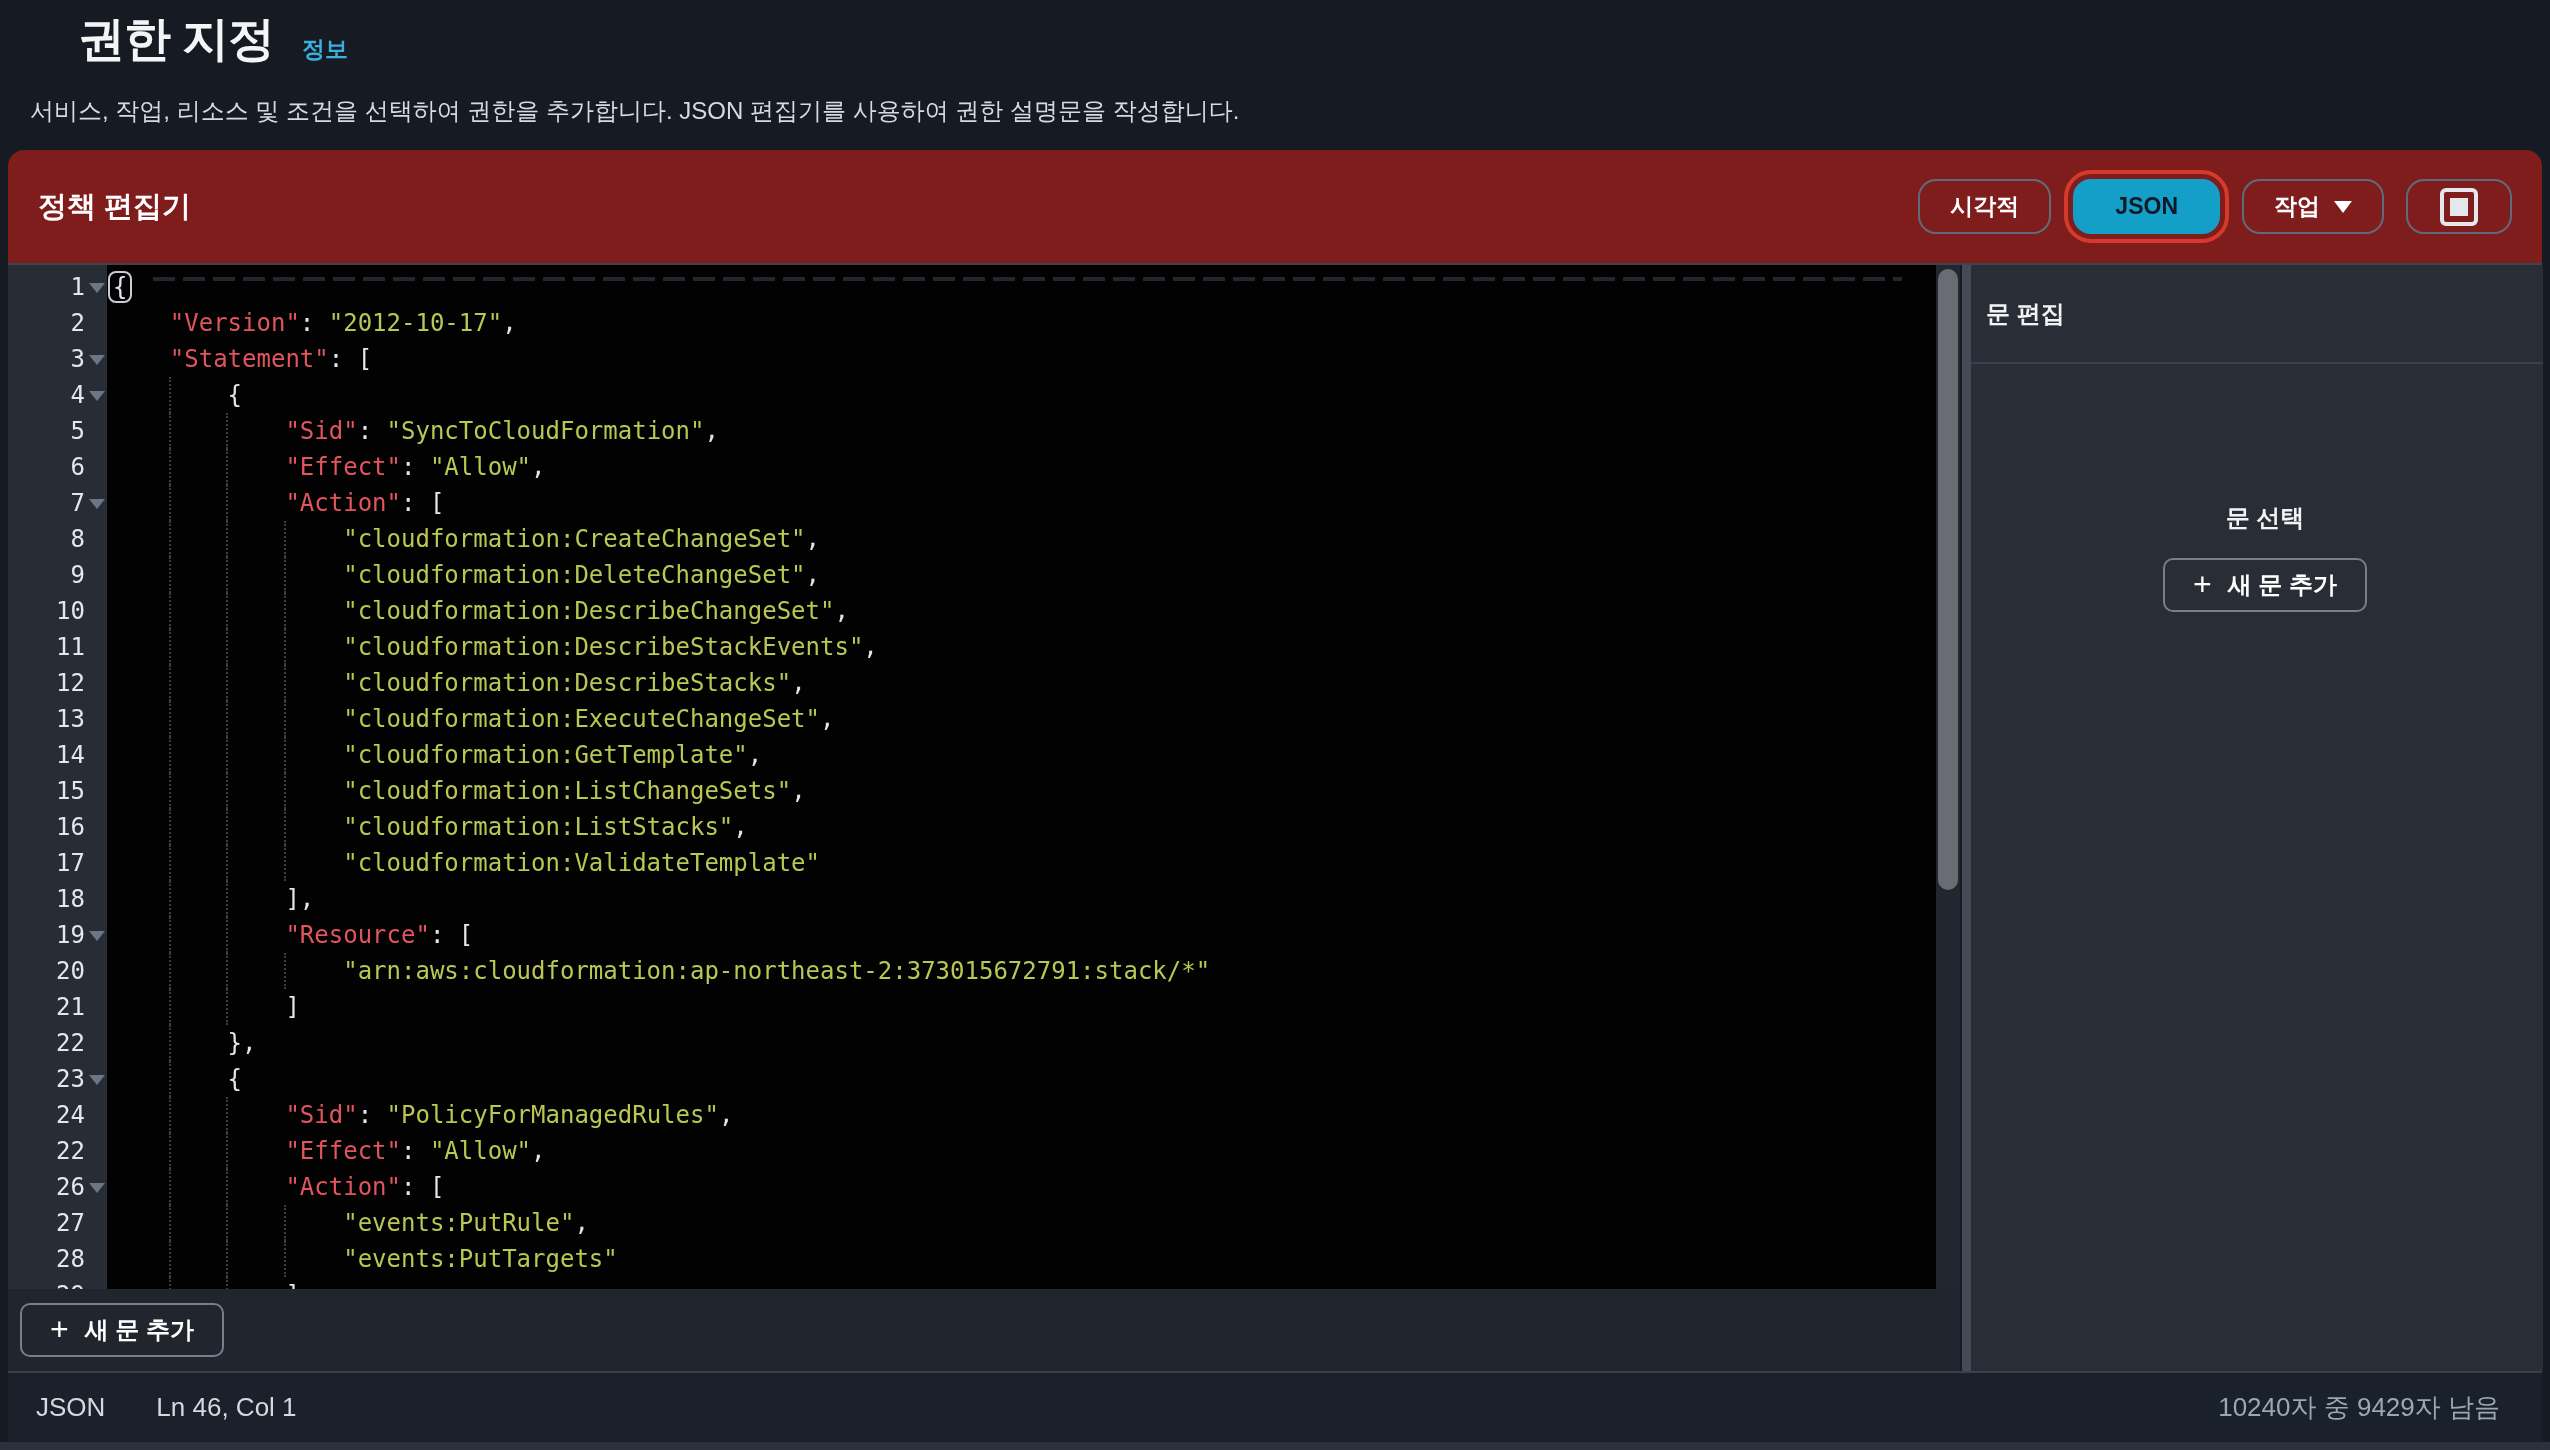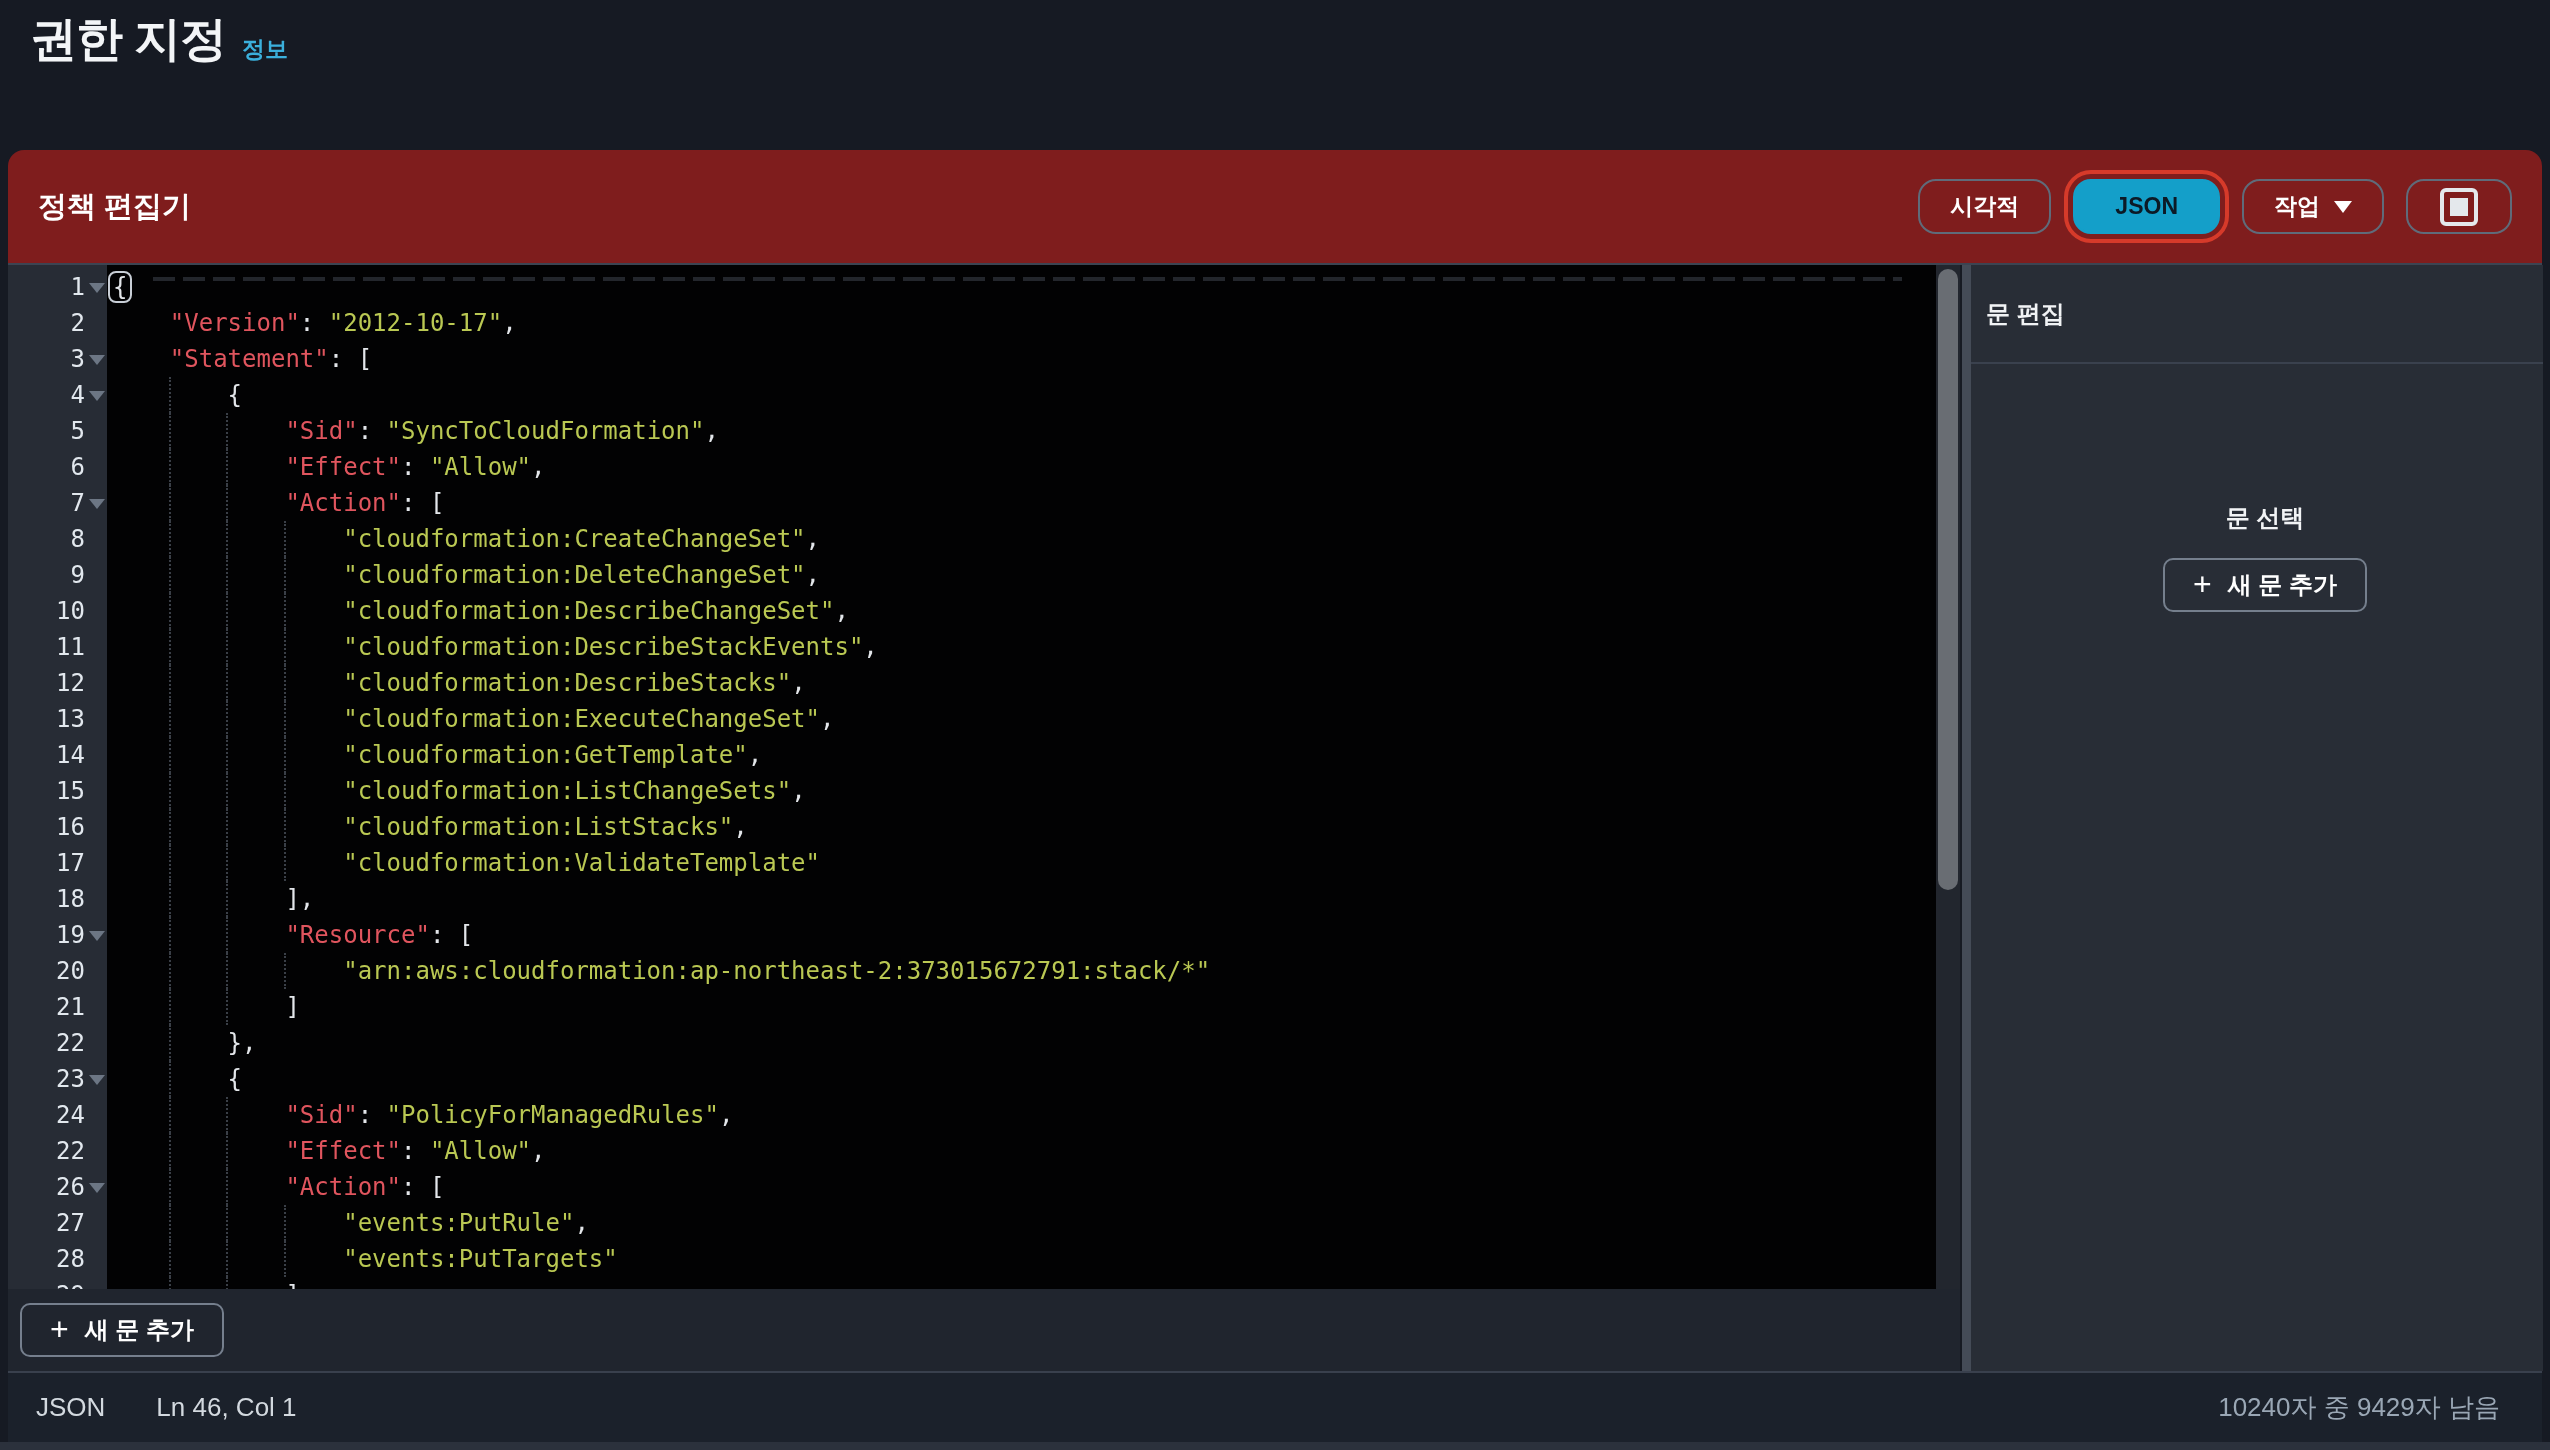--- a/index.html
+++ b/index.html
@@ -6,21 +6,21 @@
   html,body { width:2550px; height:1450px; overflow:hidden; }
   body {
     position:relative;
     background:#161a23;
     font-family:"Liberation Sans", sans-serif;
     color:#f1f3f5;
   }
 
   
   .page-header { position:absolute; left:30px; top:8px; width:2374px; }
-  .title-row { display:flex; align-items:flex-end; gap:16px; }
+  .title-row { display:flex; align-items:flex-end; gap:28px;margin-left:48px; }
   .page-title { font-size:47px; font-weight:700; color:#f3f5f7; letter-spacing:-1px; }
   .info-link { font-size:23px; font-weight:700; color:#3bb0dc; margin-bottom:6px; cursor:pointer; }
   .page-desc { margin-top:24px; font-size:24px; color:#d5dbe0; }
 
   
   .card-header {
     position:absolute; left:8px; top:150px; width:2534px; height:115px;
     background:#7f1d1d; border-radius:16px 16px 0 0;
     border-bottom:2px solid #3c4452;
     display:flex; align-items:center; justify-content:space-between;
@@ -142,20 +142,21 @@
   .bottom-strip { position:absolute; left:0; top:1442px; width:2550px; height:8px; background:#2b313c; }
 </style>
 </head>
 <body>
 
 <div class="page-header">
   <div class="title-row">
     <h1 class="page-title">권한 지정</h1>
     <span class="info-link">정보</span>
   </div>
+  <p class="page-desc">서비스, 작업, 리소스 및 조건을 선택하여 권한을 추가합니다. JSON 편집기를 사용하여 권한 설명문을 작성합니다.</p>
 </div>
 
 <div class="card-header">
   <div class="card-title">정책 편집기</div>
   <div class="btn-group">
     <button class="btn">
       <span>시각적</span>
     </button>
     <button class="btn btn-json">
       <span>JSON</span>

